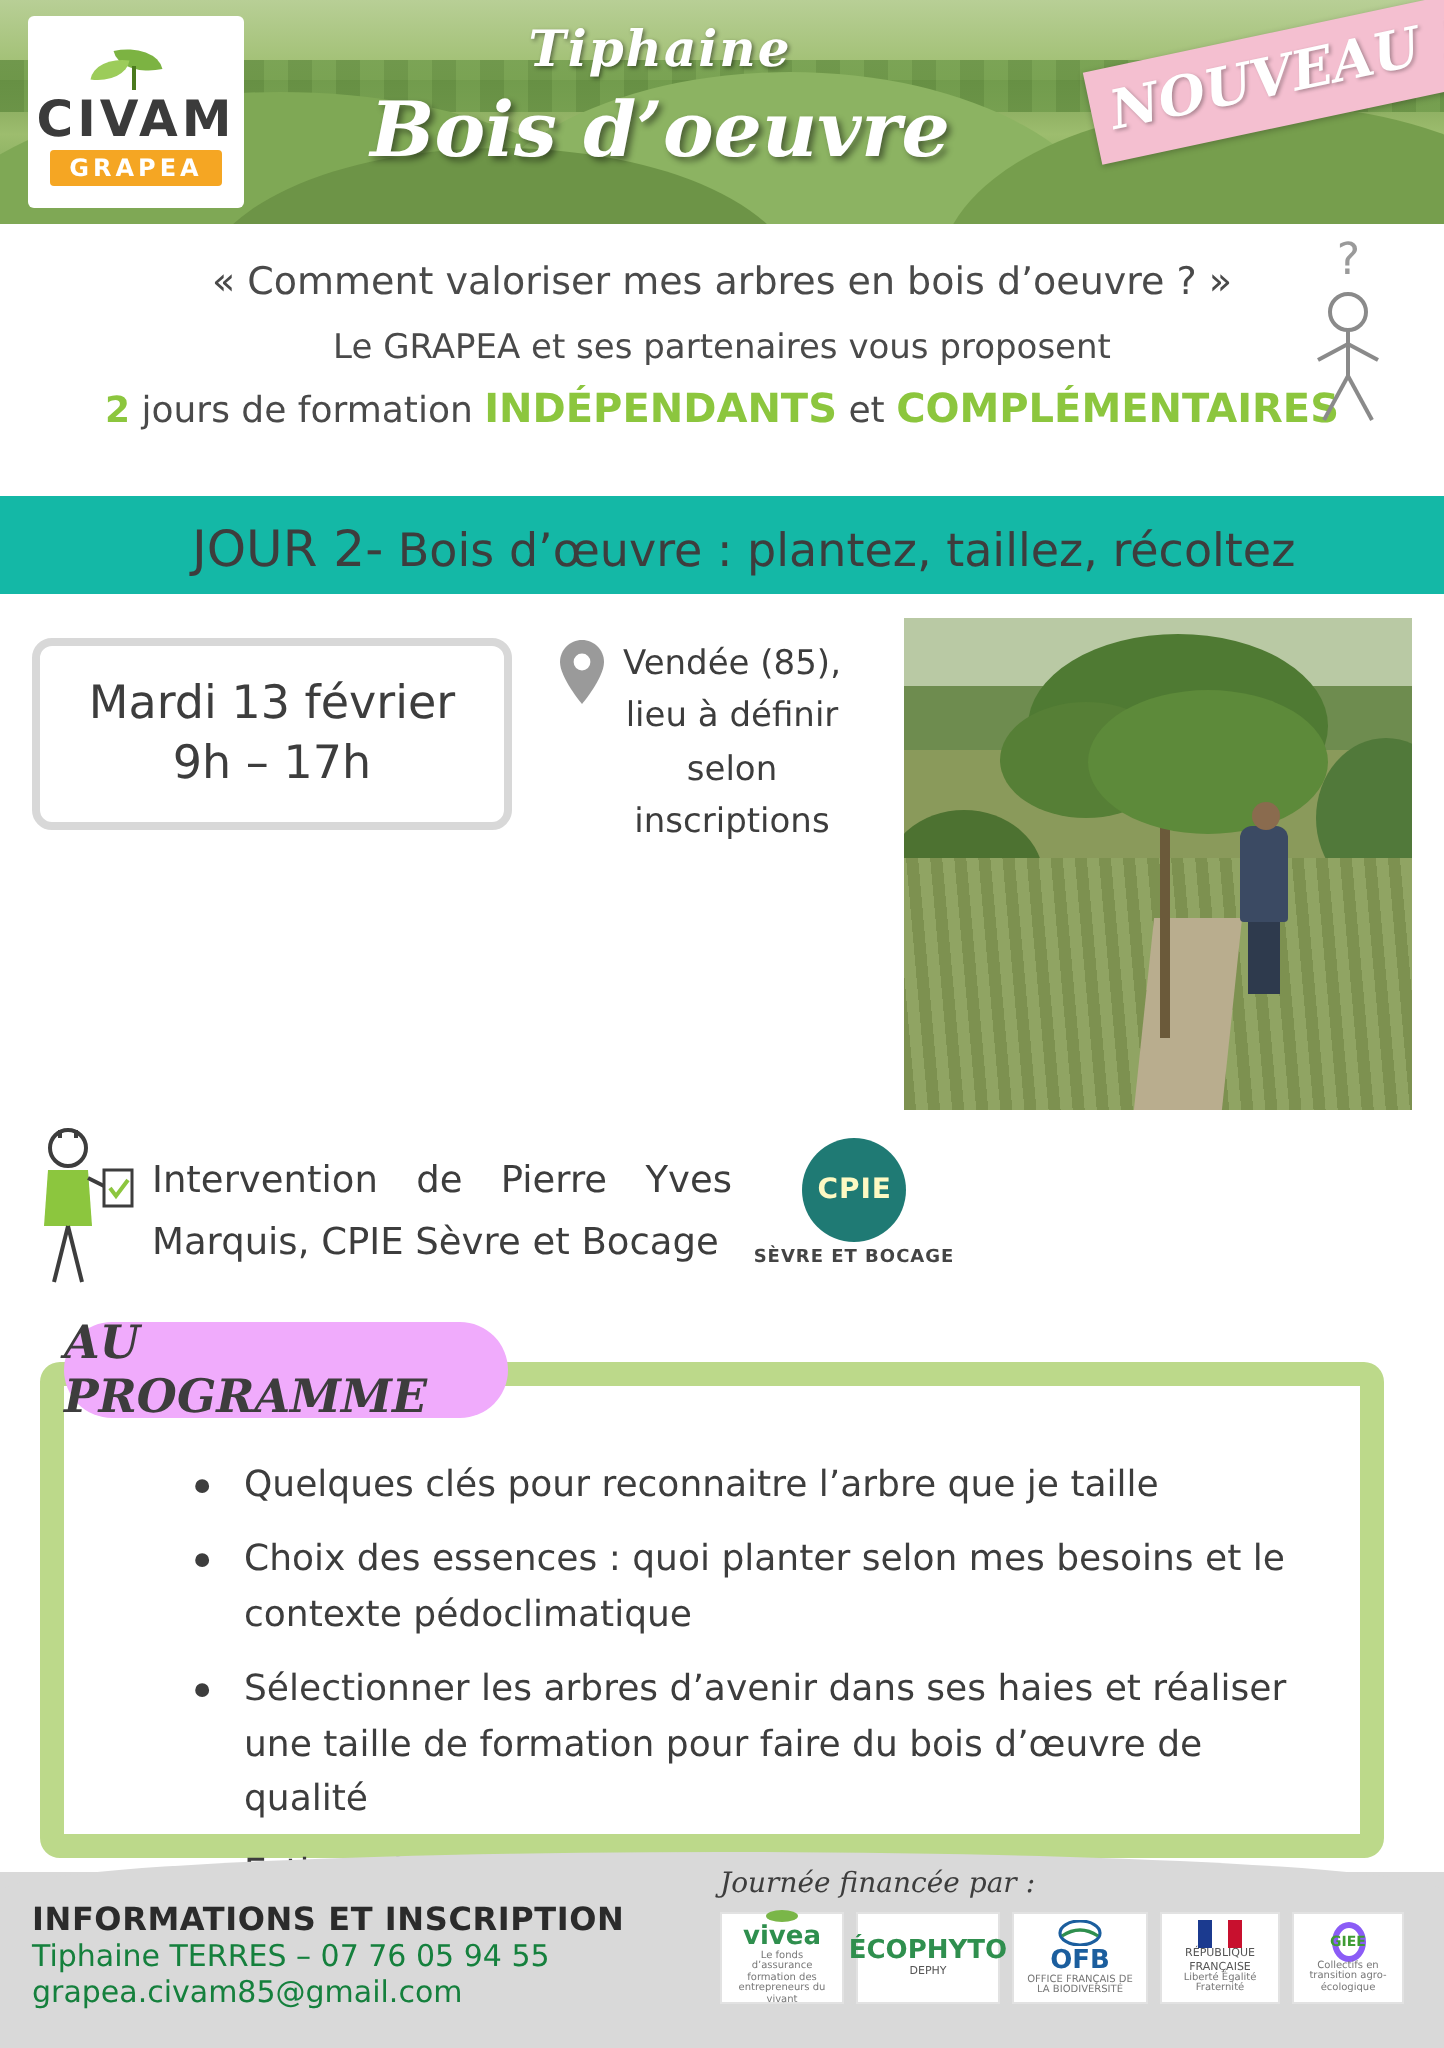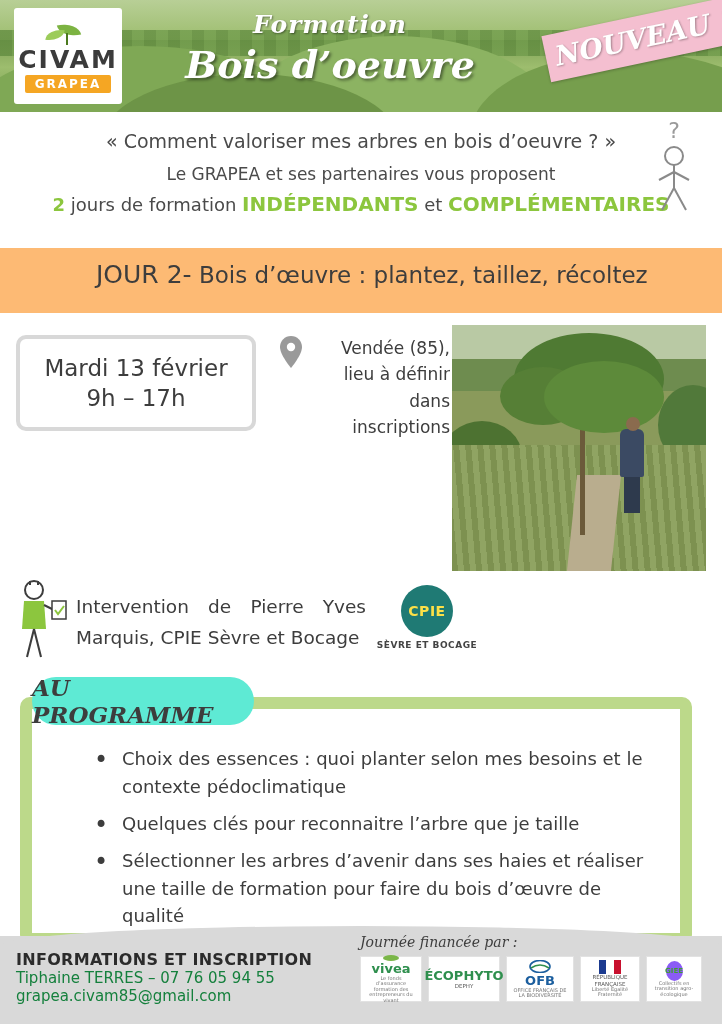--- a/index.html
+++ b/index.html
@@ -172,22 +172,22 @@
   }
   .person-intro {
     position: absolute;
     right: 24px; top: 32px;
     width: 48px; height: 70px;
   }
 
   
   .jour-bar {
     width: 722px;
-    background: #fdba74;
-    padding: 12px 0 24px 96px;
+    background: #14b8a6;
+    padding: 12px 0 8px 96px;
     margin-top: 22px;
   }
   .jour-bar .j1 {
     font-family: "DejaVu Sans", sans-serif;
     font-size: 25px;
     color: #3d3d3d;
   }
   .jour-bar .j2 {
     font-size: 23px;
     color: #3d3d3d;
@@ -212,26 +212,26 @@
   .date-l1 { font-size: 23px; color: #3d3d3d; }
   .date-l2 { font-size: 23px; color: #3d3d3d; margin-top: 4px; }
 
   .pin-icon {
     position: absolute;
     left: 278px; top: 22px;
     width: 26px; height: 34px;
   }
   .place-text {
     position: absolute;
-    left: 310px; top: 22px;
+    left: 296px; top: 22px;
     width: 140px;
     font-size: 17px;
     color: #3d3d3d;
     line-height: 1.55;
-    text-align: right;
+    text-align: center;
   }
 
   .photo {
     position: absolute;
     left: 452px; top: 12px;
     width: 254px; height: 246px;
     overflow: hidden;
     background: #6f8f4a;
   }
   .photo .ph-sky { position:absolute; left:0; top:0; width:254px; height:52px; background:#b9c9a4; }
@@ -278,24 +278,24 @@
   .cpie-circle {
     width: 52px; height: 52px;
     margin: 0 auto;
     border-radius: 50%;
     background: #1f7a74;
     position: relative;
   }
   .cpie-circle .cw {
     position: absolute; left: 7px; top: 18px;
     width: 38px; height: 16px;
-    color: #fde047;
+    color: #fef9c3;
     font-weight: bold;
     font-size: 14px;
-    text-align: center;
+    text-align: right;
     line-height: 16px;
     letter-spacing: .5px;
   }
   .cpie-sub {
     margin-top: 3px;
     font-size: 9px;
     color: #444;
     letter-spacing: .5px;
     font-weight: bold;
   }
@@ -310,21 +310,21 @@
     position: absolute;
     left: 6px; top: 18px;
     width: 672px; height: 248px;
     border: 12px solid #bcd98a;
     border-radius: 10px;
   }
   .prog-pill {
     position: absolute;
     left: 18px; top: -2px;
     width: 222px; height: 48px;
-    background: #5eead4;
+    background: #f0abfc;
     border-radius: 24px;
     display: flex;
     align-items: center;
     justify-content: center;
   }
   .prog-pill span {
     font-family: "DejaVu Serif", serif;
     font-style: italic;
     font-weight: bold;
     font-size: 23px;
@@ -427,21 +427,21 @@
   .ml-t { font-weight: bold; font-size: 13px; color: #1b5e9e; }
   .ml-t-green { font-weight: bold; font-size: 13px; color: #2f8f4e; }
   .ml-s { font-size: 5.5px; color: #555; text-align: center; line-height: 1.15; }
   .ml-s2 { font-size: 5px; color: #777; text-align: center; line-height: 1.1; }
   .rf-flag { width: 22px; height: 14px; display: flex; }
   .rf-flag i { flex: 1; }
   .rf-b { background: #1b3a8f; }
   .rf-w { background: #ffffff; }
   .rf-r { background: #c8102e; }
   .vivea-circ { width: 16px; height: 16px; border-radius: 50%; border: 3px solid #7ab648; }
-  .giee-circ { width: 17px; height: 20px; border-radius: 50%; border: 8px solid #8b5cf6; display:flex; align-items:center; justify-content:center; font-size:7px; color:#3f9c35; font-weight:bold;}
+  .giee-circ { width: 17px; height: 20px; border-radius: 50%; border: 3px solid #8b5cf6; display:flex; align-items:center; justify-content:center; font-size:7px; color:#3f9c35; font-weight:bold;}
 </style>
 </head>
 <body>
 
 <div class="header">
   <div class="sky"></div>
   <div class="treeline"></div>
   <div class="header-hill hill1"></div>
   <div class="header-hill hill2"></div>
   <div class="header-hill hill3"></div>
@@ -451,21 +451,21 @@
     <div class="logo-leaf">
       <div class="l1"></div>
         <div class="l2"></div>
         <div class="stem"></div>
     </div>
     <div class="logo-civam">CIVAM</div>
     <div class="logo-grapea">GRAPEA</div>
   </div>
 
   <div class="header-titles">
-    <div class="title-formation">Formation</div>
+    <div class="title-formation">Tiphaine</div>
     <div class="title-bois">Bois d’oeuvre</div>
   </div>
 
   <div class="nouveau-ribbon">
     <span>NOUVEAU !!</span>
   </div>
 </div>
 
 <div class="intro">
   <div class="qmark">?</div>
@@ -495,21 +495,21 @@
     <div class="date-l2">9h – 17h</div>
   </div>
 
   <svg class="pin-icon" viewBox="0 0 26 34">
     <path d="M13 1C6.9 1 2 5.9 2 12c0 8 11 21 11 21s11-13 11-21C24 5.9 19.1 1 13 1z" fill="#9a9a9a"></path>
     <circle cx="13" cy="12" r="4.2" fill="#ffffff"></circle>
   </svg>
   <div class="place-text">
     <div>Vendée (85),</div>
     <div>lieu à définir</div>
-    <div>dans inscriptions</div>
+    <div>selon inscriptions</div>
   </div>
 
   <div class="photo">
     <div class="ph-sky"></div>
     <div class="ph-bg"></div>
     <div class="ph-ground"></div>
     <div class="ph-shrubL"></div>
     <div class="ph-shrubR"></div>
     <div class="ph-grass"></div>
     <div class="ph-path"></div>
@@ -543,22 +543,22 @@
     <div class="cpie-sub">SÈVRE ET BOCAGE</div>
   </div>
 </div>
 
 <div class="programme-wrap">
   <div class="prog-frame"></div>
   <div class="prog-pill">
     <span>AU PROGRAMME</span>
   </div>
   <ul class="prog-list">
+    <li>Quelques clés pour reconnaitre l’arbre que je taille</li>
     <li>Choix des essences : quoi planter selon mes besoins et le contexte pédoclimatique</li>
-    <li>Quelques clés pour reconnaitre l’arbre que je taille</li>
     <li>Sélectionner les arbres d’avenir dans ses haies et réaliser une taille de formation pour faire du bois d’œuvre de qualité</li>
     <li>Estimer le cubage des arbres</li>
   </ul>
 </div>
 
 <div class="footer">
   <div class="footer-grey"></div>
 
   <div class="footer-left">
     <div class="foot-title">INFORMATIONS ET INSCRIPTION</div>

